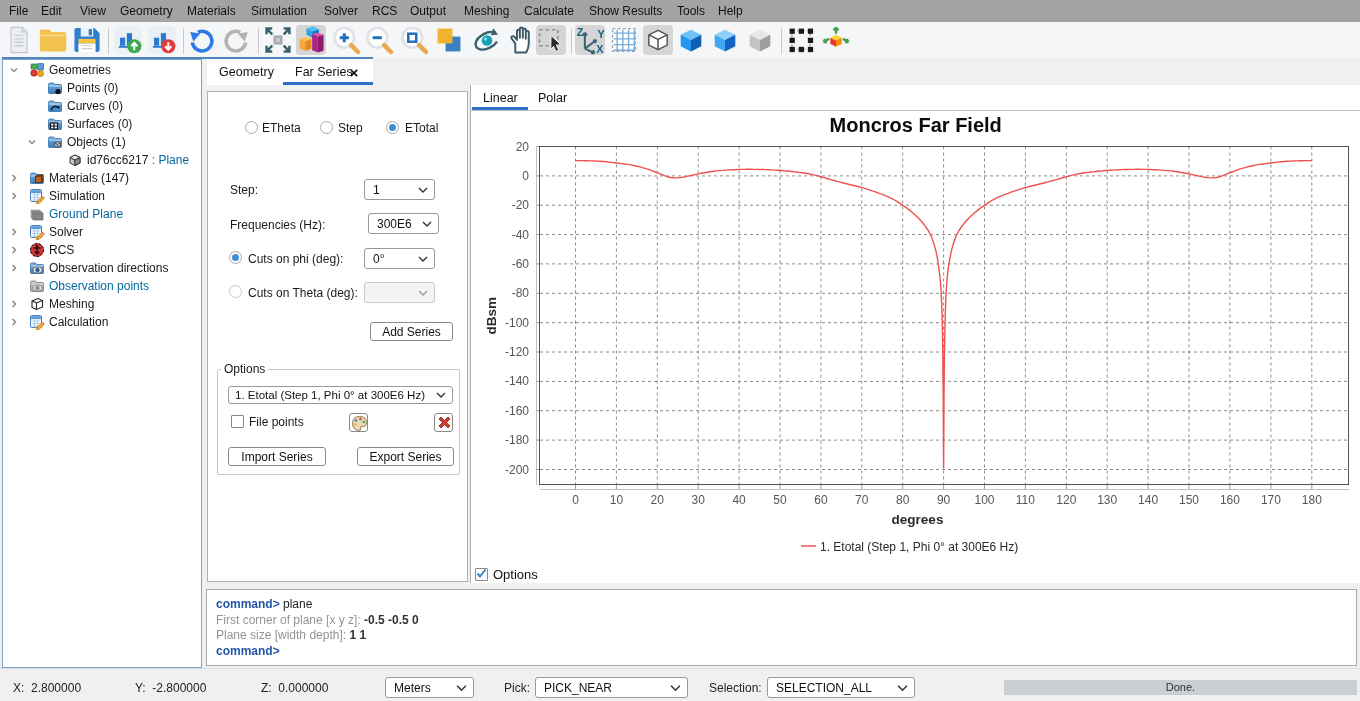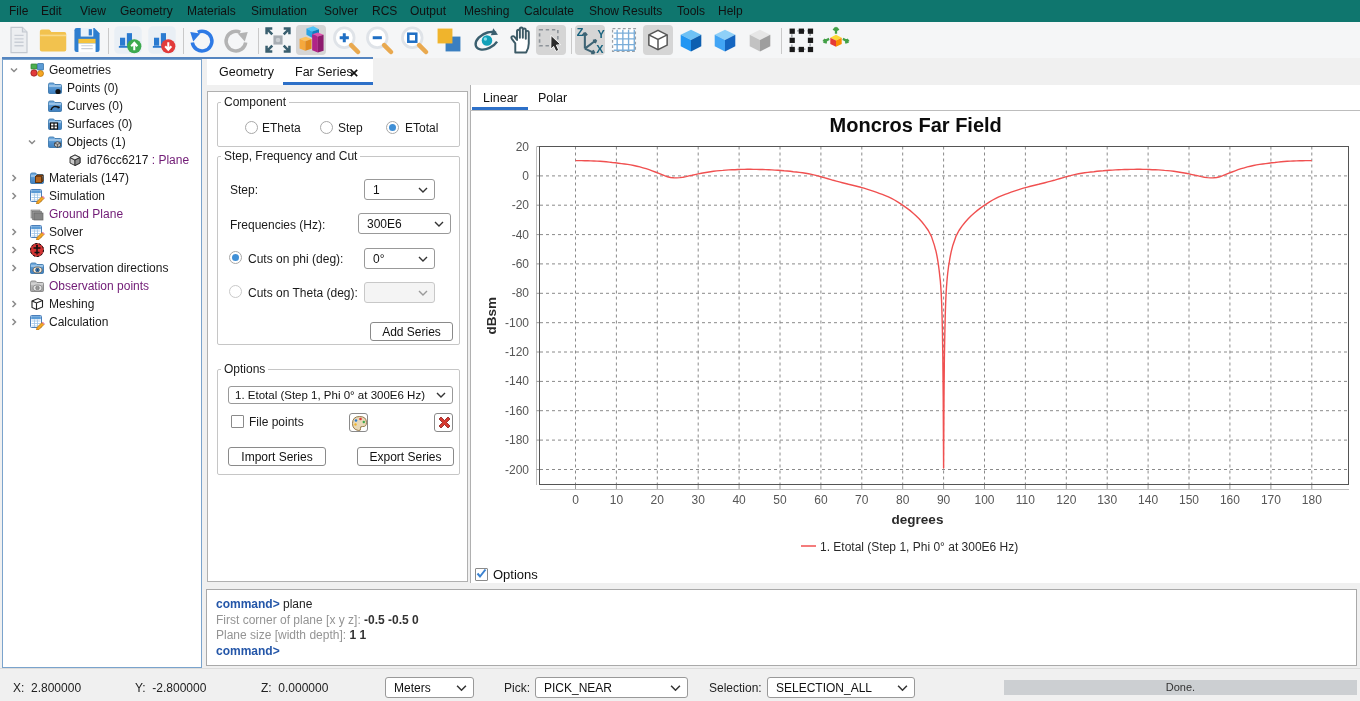--- a/index.html
+++ b/index.html
@@ -1,29 +1,29 @@
 <!DOCTYPE html>
 <html><head><meta charset="utf-8">
 <style>
 *{margin:0;padding:0;box-sizing:border-box;}
 html,body{width:1360px;height:701px;overflow:hidden;}
 body{font-family:"Liberation Sans",sans-serif;background:#f0f0f0;position:relative;font-size:12px;color:#1a1a1a;}
 .abs{position:absolute;}
-.menubar{left:0;top:0;width:1360px;height:22px;background:#0f766e;}
+.menubar{left:0;top:0;width:1360px;height:22px;background:#a3a3a3;}
 .menubar span{position:absolute;top:4px;font-size:12px;color:#111;}
 .toolbar{left:0;top:22px;width:1360px;height:36px;background:#f5f6f7;}
 .tico{position:absolute;top:2px;}
 .tsep{position:absolute;top:6px;width:1px;height:26px;background:#c9c9c9;}
 .tbg{position:absolute;top:3px;width:30px;height:30px;background:#d5d5d5;border-radius:4px;}
 .accent{left:2px;top:57px;width:371px;height:2px;background:#5585c0;}
 .tree{left:2px;top:59px;width:200px;height:609px;background:#fff;border:1px solid #7aa3cc;}
 .trow{position:absolute;height:18px;line-height:18px;font-size:12px;white-space:nowrap;}
 .trow svg.chev{position:absolute;top:4px;}
 .trow svg.nico{position:absolute;top:1px;}
-.gray{color:#701a75;}
+.gray{color:#0369a1;}
 .tabstrip{left:207px;top:59px;width:166px;height:26px;background:#fff;}
 .tabtxt{position:absolute;top:6px;font-size:12.5px;color:#111;}
 .tabline{left:283px;top:82px;width:90px;height:3px;background:#2d70c8;}
 .form{left:207px;top:91px;width:261px;height:491px;background:#fff;border:1px solid #b0b0b0;}
 fieldset{position:absolute;border:1px solid #c6c6c6;border-radius:2px;}
 fieldset legend{font-size:12px;color:#1a1a1a;padding:0 3px;margin-left:3px;}
 .flabel{position:absolute;font-size:12px;color:#1a1a1a;white-space:nowrap;}
 .combo{position:absolute;background:#fff;border:1px solid #999;border-radius:3px;font-size:12px;color:#111;}
 .combo .ct{position:absolute;left:8px;top:50%;transform:translateY(-50%);white-space:nowrap;}
 .combo svg{position:absolute;right:6px;top:50%;transform:translateY(-50%);}
@@ -397,42 +397,36 @@
 </div>
 <div class="abs tabstrip"></div>
 <span class="abs tabtxt" style="left:219px;top:65px">Geometry</span>
 <span class="abs tabtxt" style="left:295px;top:65px">Far Series</span>
 <svg class="abs" style="left:349px;top:68px" width="10" height="10" viewBox="0 0 11 11">
     <path d="M2 2 L9 9 M9 2 L2 9" stroke="#111" stroke-width="1.8"></path>
   </svg>
 <div class="abs tabline"></div>
 
 <div class="abs form">
-  <fieldset style="left:9px;top:3px;width:243px;height:52px;">
-      <legend>Component</legend>
-    </fieldset>
   <div class="radio" style="left:37px;top:29px"></div>
     <span class="flabel" style="left:54px;top:29px">ETheta</span>
   <div class="radio" style="left:112px;top:29px"></div>
     <span class="flabel" style="left:130px;top:29px">Step</span>
   <div class="radio on" style="left:178px;top:29px"></div>
     <span class="flabel" style="left:197px;top:29px">ETotal</span>
 
-  <fieldset style="left:9px;top:57px;width:243px;height:196px;">
-      <legend>Step, Frequency and Cut</legend>
-    </fieldset>
   <span class="flabel" style="left:22px;top:91px">Step:</span>
   <div class="combo" style="left:156px;top:87px;width:71px;height:21px">
       <span class="ct">1</span>
       <svg width="10" height="6" viewBox="0 0 10 6">
         <path d="M1 1 L5 5 L9 1" fill="none" stroke="#333" stroke-width="1.4"></path>
       </svg>
     </div>
   <span class="flabel" style="left:22px;top:126px">Frequencies (Hz):</span>
-  <div class="combo" style="left:150px;top:121px;width:93px;height:21px">
+  <div class="combo" style="left:160px;top:121px;width:71px;height:21px">
       <span class="ct">300E6</span>
       <svg width="10" height="6" viewBox="0 0 10 6">
         <path d="M1 1 L5 5 L9 1" fill="none" stroke="#333" stroke-width="1.4"></path>
       </svg>
     </div>
   <div class="radio on" style="left:21px;top:159px"></div>
     <span class="flabel" style="left:40px;top:160px">Cuts on phi (deg):</span>
   <div class="combo" style="left:156px;top:156px;width:71px;height:21px">
       <span class="ct">0°</span>
       <svg width="10" height="6" viewBox="0 0 10 6">

